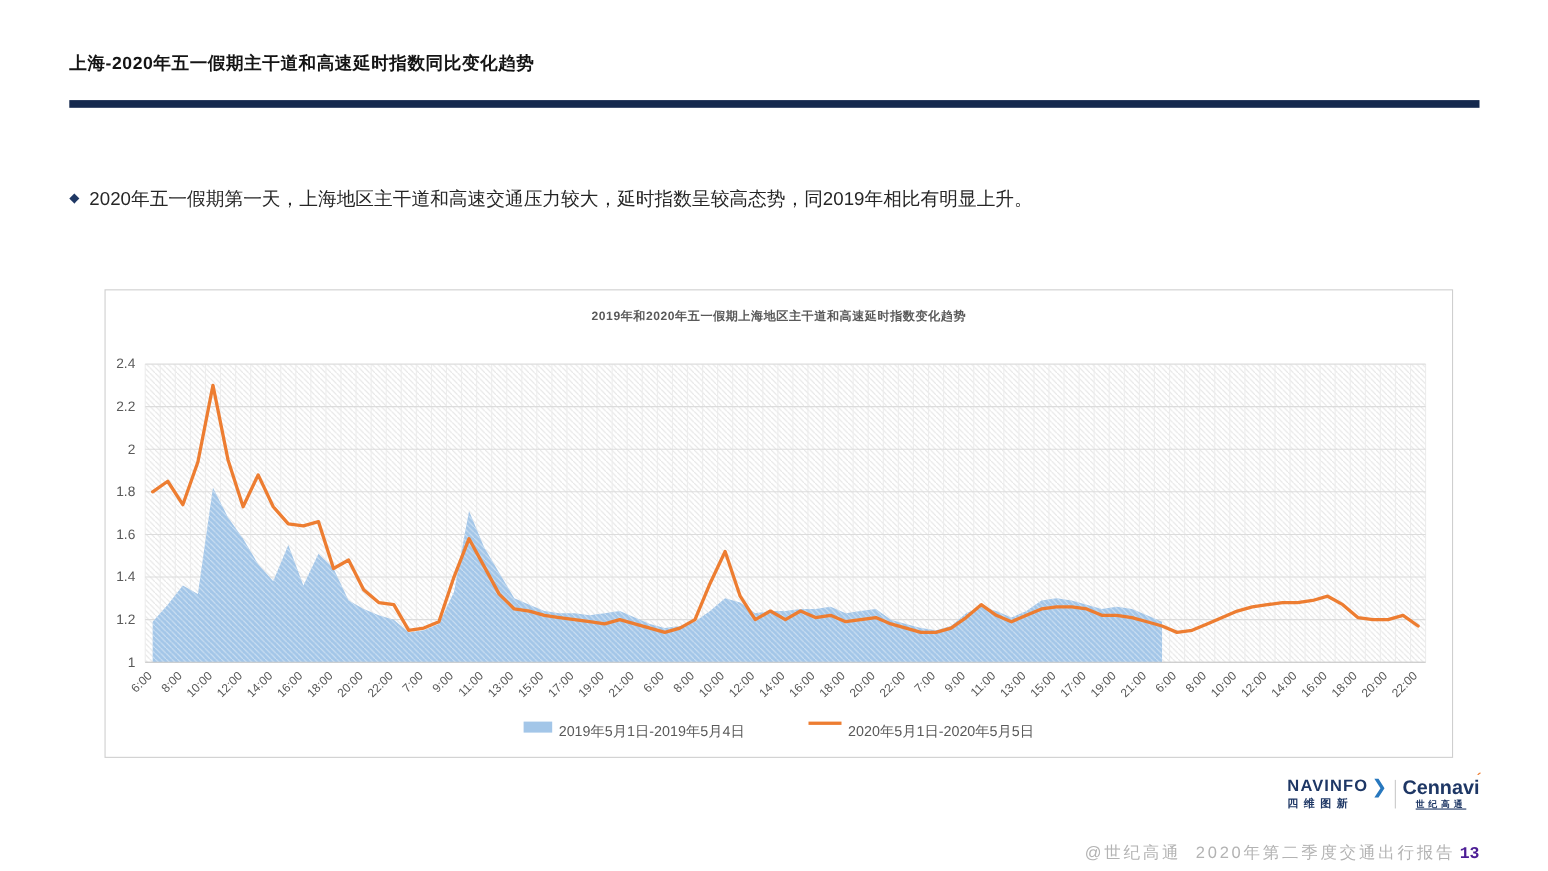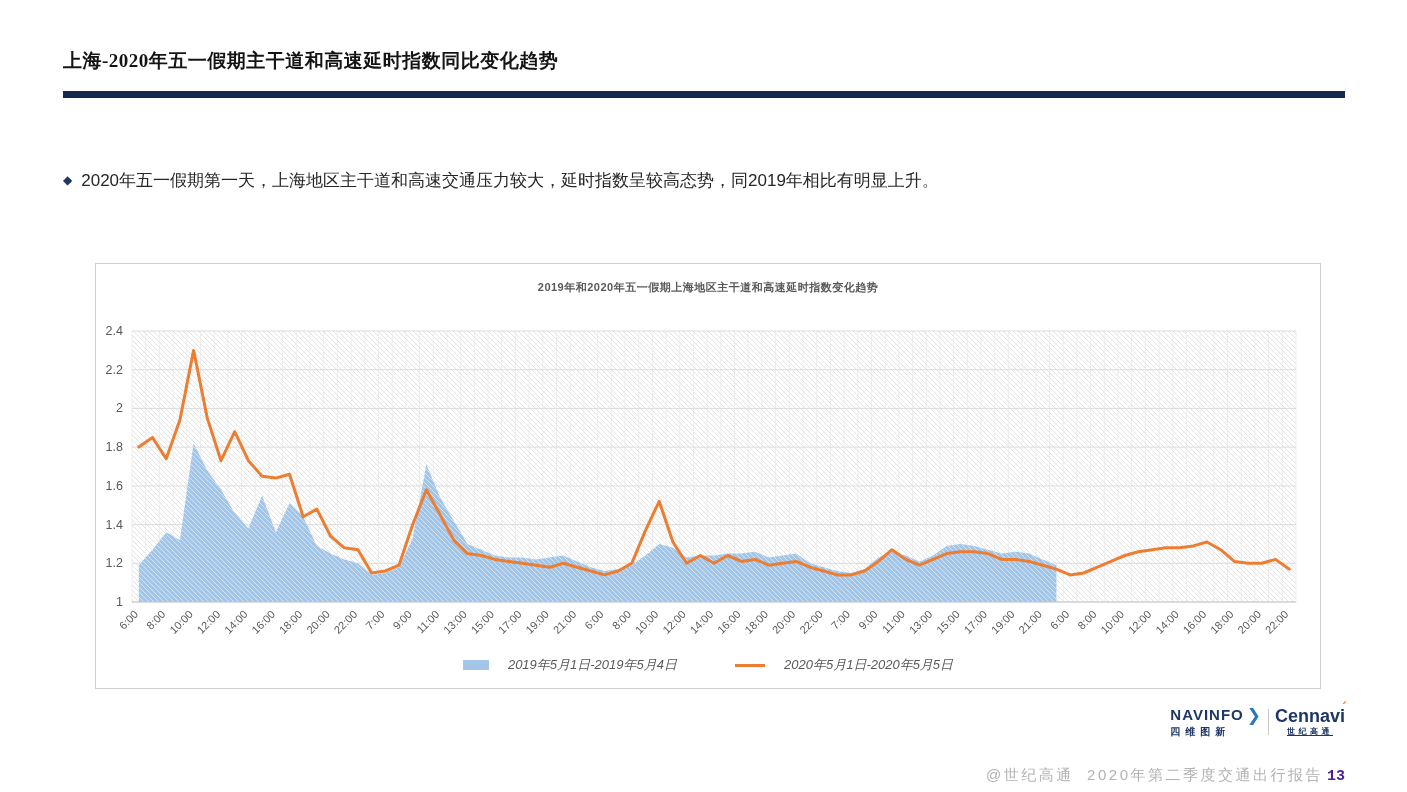--- a/index.html
+++ b/index.html
@@ -1,31 +1,31 @@
 <!DOCTYPE html>
 <html><head>
 <meta charset="utf-8">
 <style>
   html,body{margin:0;padding:0;background:#ffffff;}
   body{font-family:"Liberation Sans","DejaVu Sans",sans-serif;}
   #slide{position:relative;width:1407px;height:792px;background:#ffffff;overflow:hidden;}
 
-  .slide-title{position:absolute;left:63px;top:48px;font-size:19px;font-weight:bold;color:#141414;letter-spacing:0.5px;font-family:Liberation Serif, serif;}
+  .slide-title{position:absolute;left:63px;top:48px;font-size:16px;font-weight:bold;color:#141414;letter-spacing:0.5px;}
   .title-rule{position:absolute;left:63px;top:91px;width:1282px;height:7px;background:#15294E;}
 
   .bullet{position:absolute;left:63px;font-size:17px;color:#262626;white-space:nowrap;}
   .bullet .diamond{color:#1F3864;font-size:12px;margin-right:9px;position:relative;top:-2px;}
   .bullet-1{top:140px;margin-top:29px;} .bullet-2{top:177px;} .bullet-3{top:214px;}
 
   .chart-card{position:absolute;left:95px;top:263px;width:1226px;height:426px;background:#ffffff;border:1px solid #cfcfcf;box-sizing:border-box;}
   .chart-title{position:absolute;left:0;top:16px;width:100%;text-align:center;font-size:11px;font-weight:bold;color:#595959;letter-spacing:0.5px;}
   #chart-svg{position:absolute;left:0;top:0;}
 
   .legend{position:absolute;left:0;bottom:14px;width:100%;display:flex;justify-content:center;align-items:center;gap:58px;font-size:13px;color:#595959;}
-  .legend-item{display:flex;align-items:center;gap:19px;font-style:italic;}
+  .legend-item{display:flex;align-items:flex-start;gap:6px;}
   .swatch-area{width:26px;height:10px;background:#A3C6E8;}
   .swatch-line{width:30px;height:3px;background:#ED7D31;}
 
   .logos{position:absolute;top:707px;right:62px;display:flex;align-items:center;gap:6px;}
   .navinfo{color:#1E3765;line-height:1.1;}
   .navinfo-top{display:flex;align-items:center;font-weight:bold;font-size:15px;letter-spacing:1px;}
   .navinfo-chevron{color:#2878BE;font-weight:bold;font-size:17px;margin-left:3px;line-height:1;}
   .navinfo-sub{font-size:10px;font-weight:bold;letter-spacing:5px;margin-top:2px;}
   .logo-sep{width:1px;height:26px;background:#c9c9c9;}
   .cennavi{color:#1E3765;text-align:center;line-height:1.1;text-decoration:underline;}

